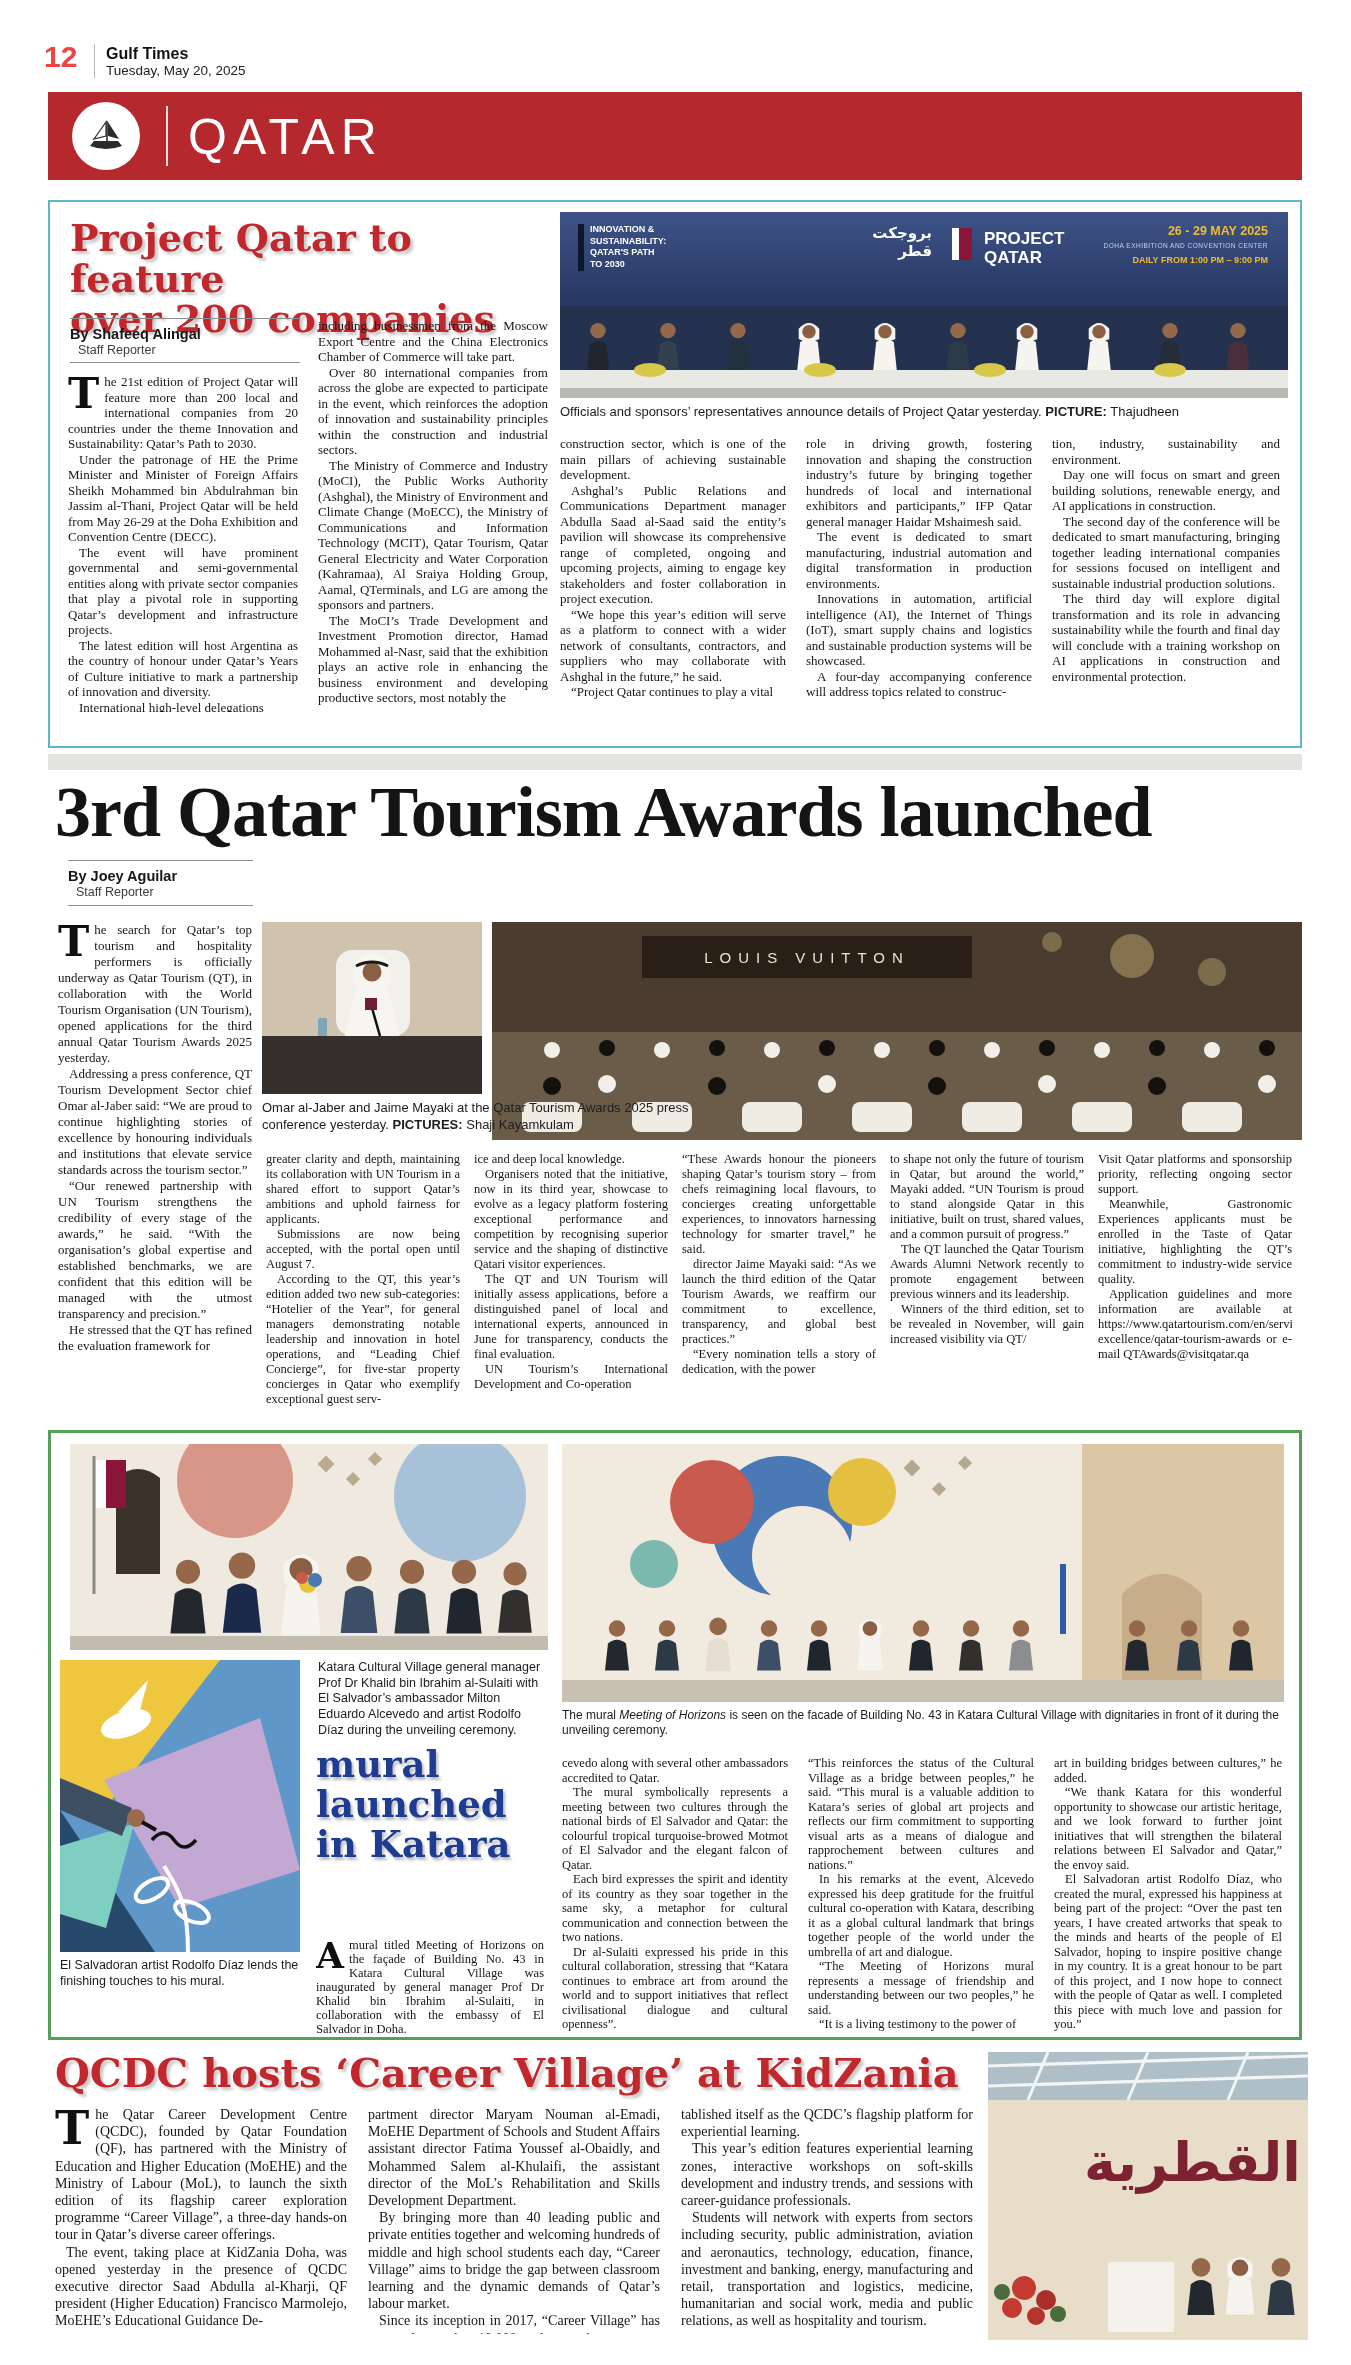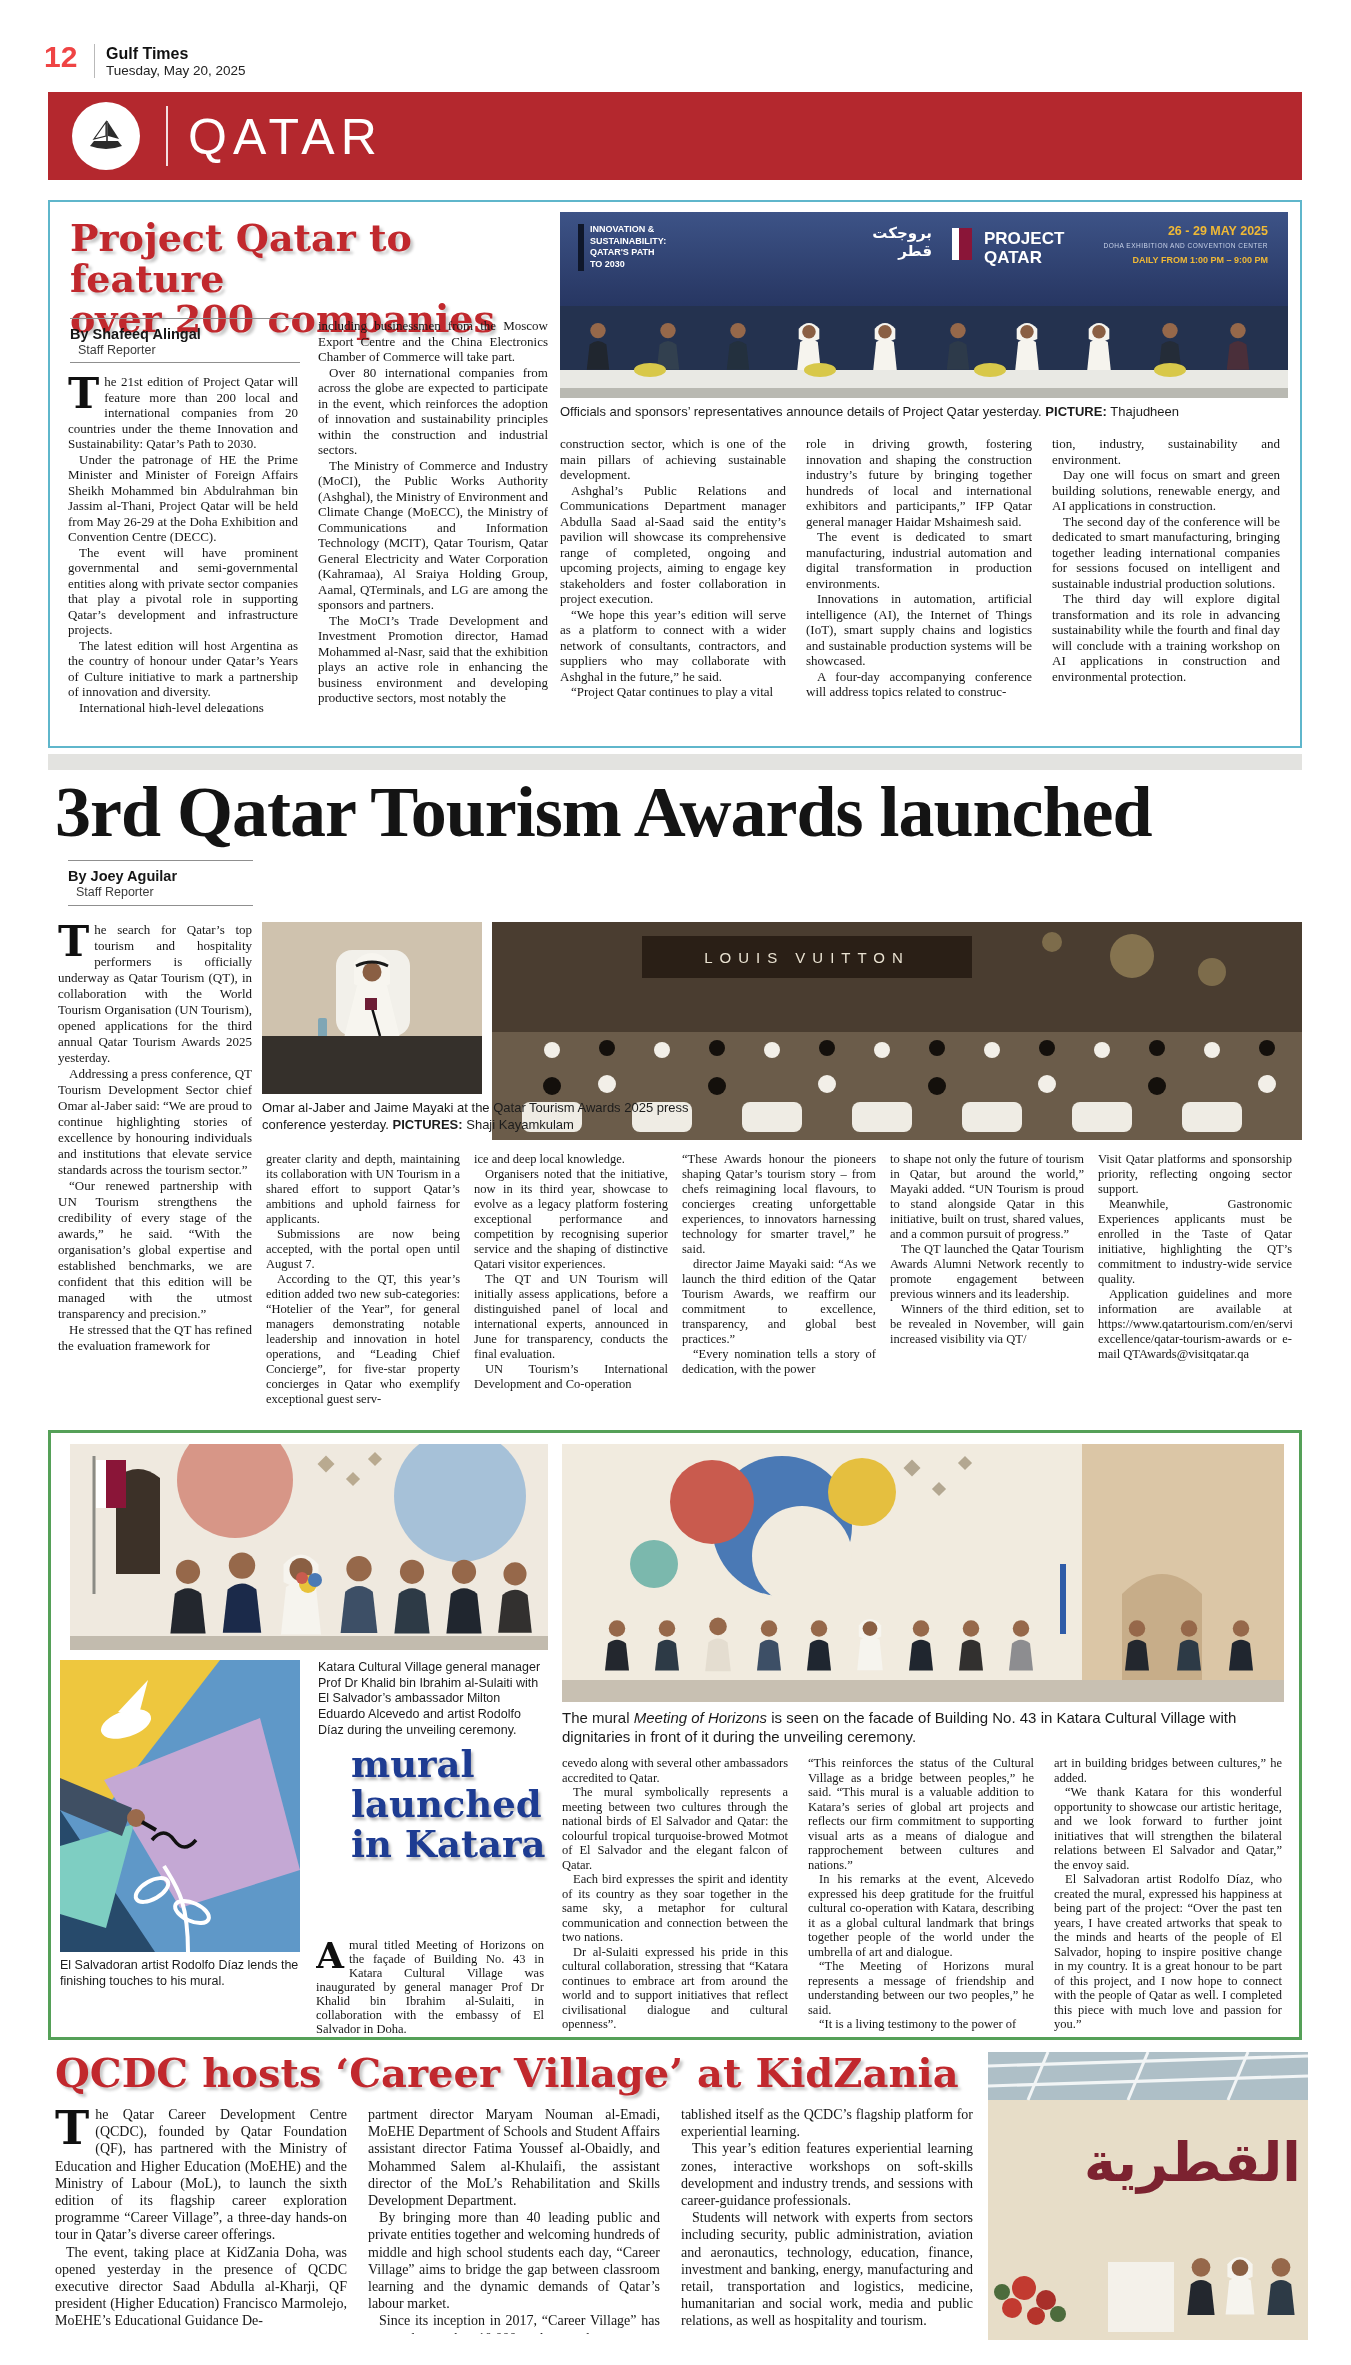--- a/index.html
+++ b/index.html
@@ -16,21 +16,21 @@
   .bannersep{width:2px;background:rgba(255,255,255,.85);}
   .bannertitle{font:400 50px/1 "Liberation Sans",sans-serif;color:#fff;letter-spacing:6px;}
   
   .box1{border:2px solid #5fb6cb;}
   .box3{border:3px solid #55a058;}
   .greyband{background:#e3e3e0;}
   
   .h1red{font:700 38px/1.07 "DejaVu Serif",serif;color:#c1282d;white-space:pre-line;text-shadow:3px 3px 3px rgba(0,0,0,.22);}
   .h2big{font:700 72px/1 "Liberation Serif",serif;color:#141414;letter-spacing:-1px;white-space:nowrap;}
   .h3a{font:700 italic 37px/40px "DejaVu Serif",serif;color:#1e3c92;white-space:pre-line;text-shadow:2px 3px 3px rgba(0,0,0,.28);}
-  .h3b{font:700 37px/40px "DejaVu Serif",serif;color:#1e3c92;white-space:pre-line;text-shadow:2px 3px 3px rgba(0,0,0,.28);margin-left:35px;}
+  .h3b{font:700 37px/40px "DejaVu Serif",serif;color:#1e3c92;white-space:pre-line;text-shadow:2px 3px 3px rgba(0,0,0,.28);}
   .h4red{font:700 40px/1.05 "DejaVu Serif",serif;color:#c1282d;text-shadow:3px 3px 3px rgba(0,0,0,.22);}
   
   .byl{font:700 14.5px/1.2 "Liberation Sans",sans-serif;color:#161616;}
   .byr{font:400 12.5px/1.2 "Liberation Sans",sans-serif;color:#3c3c3c;margin-left:8px;}
   .rule{height:1px;background:#8f8f8f;}
   
   .bc{font-family:"Liberation Serif",serif;color:#161616;text-align:justify;overflow:hidden;}
   .bc p{margin:0;text-indent:11px;}
   .bc p:first-child{text-indent:0;}
   .f1{font-size:13px;line-height:15.5px;}
@@ -379,21 +379,21 @@
         <ellipse cx="132" cy="252" rx="18" ry="9" transform="rotate(24 132 252)"></ellipse>
       </g>
       <polygon points="0,118 72,148 62,176 0,150" fill="#3f4f63"></polygon>
       <circle cx="76" cy="158" r="9" fill="#9a6a4c"></circle>
       <line x1="82" y1="162" x2="96" y2="170" stroke="#111" stroke-width="4"></line>
       <path d="M92,180 q12,-14 22,0 q10,14 22,0" stroke="#111" stroke-width="3.5" fill="none"></path>
     </svg>
   </div>
   <div class="abs capsm" style="left:60px;top:1958px;width:240px">El Salvadoran artist Rodolfo Díaz lends the finishing touches to his mural.</div>
 
-  <div class="abs cap" style="left:562px;top:1708px;width:722px;font-size:15px"><span>The mural </span><span class="iti">Meeting of Horizons</span><span> is seen on the facade of Building No. 43 in Katara Cultural Village with dignitaries in front of it during the unveiling ceremony.</span></div>
+  <div class="abs cap" style="left:562px;top:1708px;width:722px;font-size:12px"><span>The mural </span><span class="iti">Meeting of Horizons</span><span> is seen on the facade of Building No. 43 in Katara Cultural Village with dignitaries in front of it during the unveiling ceremony.</span></div>
 
   <div class="abs bc f3" style="left:562px;top:1756px;width:226px;height:280px">
       <p>cevedo along with several other ambassadors accredited to Qatar.</p>
       <p>The mural symbolically represents a meeting between two cultures through the national birds of El Salvador and Qatar: the colourful tropical turquoise-browed Motmot of El Salvador and the elegant falcon of Qatar.</p>
       <p>Each bird expresses the spirit and identity of its country as they soar together in the same sky, a metaphor for cultural communication and connection between the two nations.</p>
       <p>Dr al-Sulaiti expressed his pride in this cultural collaboration, stressing that “Katara continues to embrace art from around the world and to support initiatives that reflect civilisational dialogue and cultural openness”.</p>
     </div>
   <div class="abs bc f3" style="left:808px;top:1756px;width:226px;height:280px">
       <p>“This reinforces the status of the Cultural Village as a bridge between peoples,” he said. “This mural is a valuable addition to Katara’s series of global art projects and reflects our firm commitment to supporting visual arts as a means of dialogue and rapprochement between cultures and nations.”</p>
       <p>In his remarks at the event, Alcevedo expressed his deep gratitude for the fruitful cultural co-operation with Katara, describing it as a global cultural landmark that brings together people of the world under the umbrella of art and dialogue.</p>

